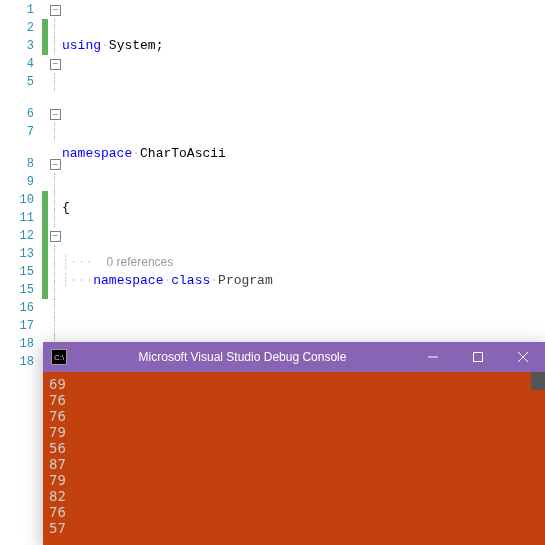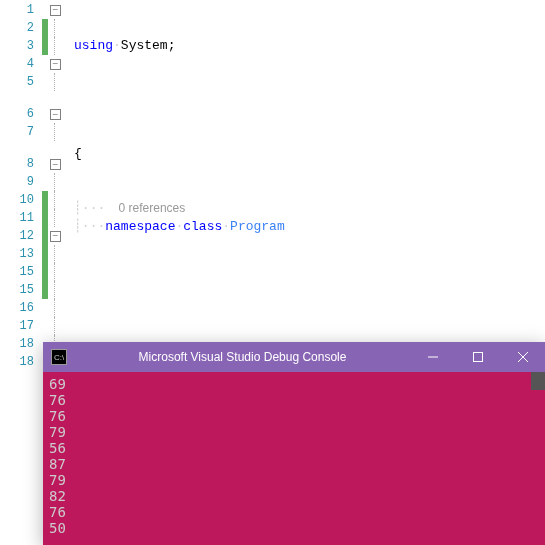--- a/index.html
+++ b/index.html
@@ -71,25 +71,25 @@
     display: block;
   }
   .code {
     flex: 1;
     line-height: 18px;
     padding-top: 1px;
     white-space: pre;
     color: #000;
     overflow: hidden;
   }
-  .code .cl { height: 18px; margin-left: 12px; }
+  .code .cl { height: 18px; }
   .ws { color: #d0d0d0; }
   .kw { color: #0000ff; }
   .ns { color: #000; }
-  .cls { color: #3b82f6; }
+  .cls { color: #404040; }
   .ref {
     color: #999;
     font-size: 12px;
     font-family: 'Segoe UI', Arial, sans-serif;
   }
   .guide { color: #d0d0d0; }
 
   .console-window {
     position: absolute;
     left: 43px;
@@ -121,21 +121,21 @@
   .titlebar .title { flex: 1; text-align: center; }
   .titlebar .btn {
     width: 45px; height: 30px;
     display: flex;
     align-items: center;
     justify-content: center;
     color: #fff;
   }
   .titlebar .btn svg { stroke: #fff; fill: none; }
   .console-body {
-    background: #be185d;
+    background: #c2410c;
     color: #ccc;
     height: 173px;
     padding: 4px 6px;
     font-family: Consolas, monospace;
     font-size: 14px;
     line-height: 16px;
     position: relative;
   }
   .console-body .scroll {
     position: absolute;
@@ -211,20 +211,21 @@
     <div class="oc line"></div>
     <div class="oc line"></div>
     <div class="oc line"></div>
     <div class="oc line"></div>
     <div class="oc"></div>
   </div>
 
   <div class="code">
     <div class="cl"><span class="kw">using</span><span class="ws">·</span><span class="ns">System</span>;</div>
     <div class="cl"></div>
+    <div class="cl"><span class="kw">namespace</span><span class="ws">·</span><span class="ns">CharToAscii</span></div>
     <div class="cl">{</div>
     <div class="cl" style="height:32px"><span class="guide">┊</span><span class="ws">···</span><span class="ref">    <span>0 references</span></span><br><span class="guide">┊</span><span class="ws">···</span><span class="kw">namespace</span><span class="ws">·</span><span class="kw">class</span><span class="ws">·</span><span class="cls">Program</span></div>
     
     
     
     
     
     
     
     
@@ -263,15 +264,15 @@
     <div class="scroll"></div>
     <div class="console-line">69</div>
     <div class="console-line">76</div>
     <div class="console-line">76</div>
     <div class="console-line">79</div>
     <div class="console-line">56</div>
     <div class="console-line">87</div>
     <div class="console-line">79</div>
     <div class="console-line">82</div>
     <div class="console-line">76</div>
-    <div class="console-line">50</div>
+    <div class="console-line">57</div>
   </div>
 </div>
 
 </body></html>

